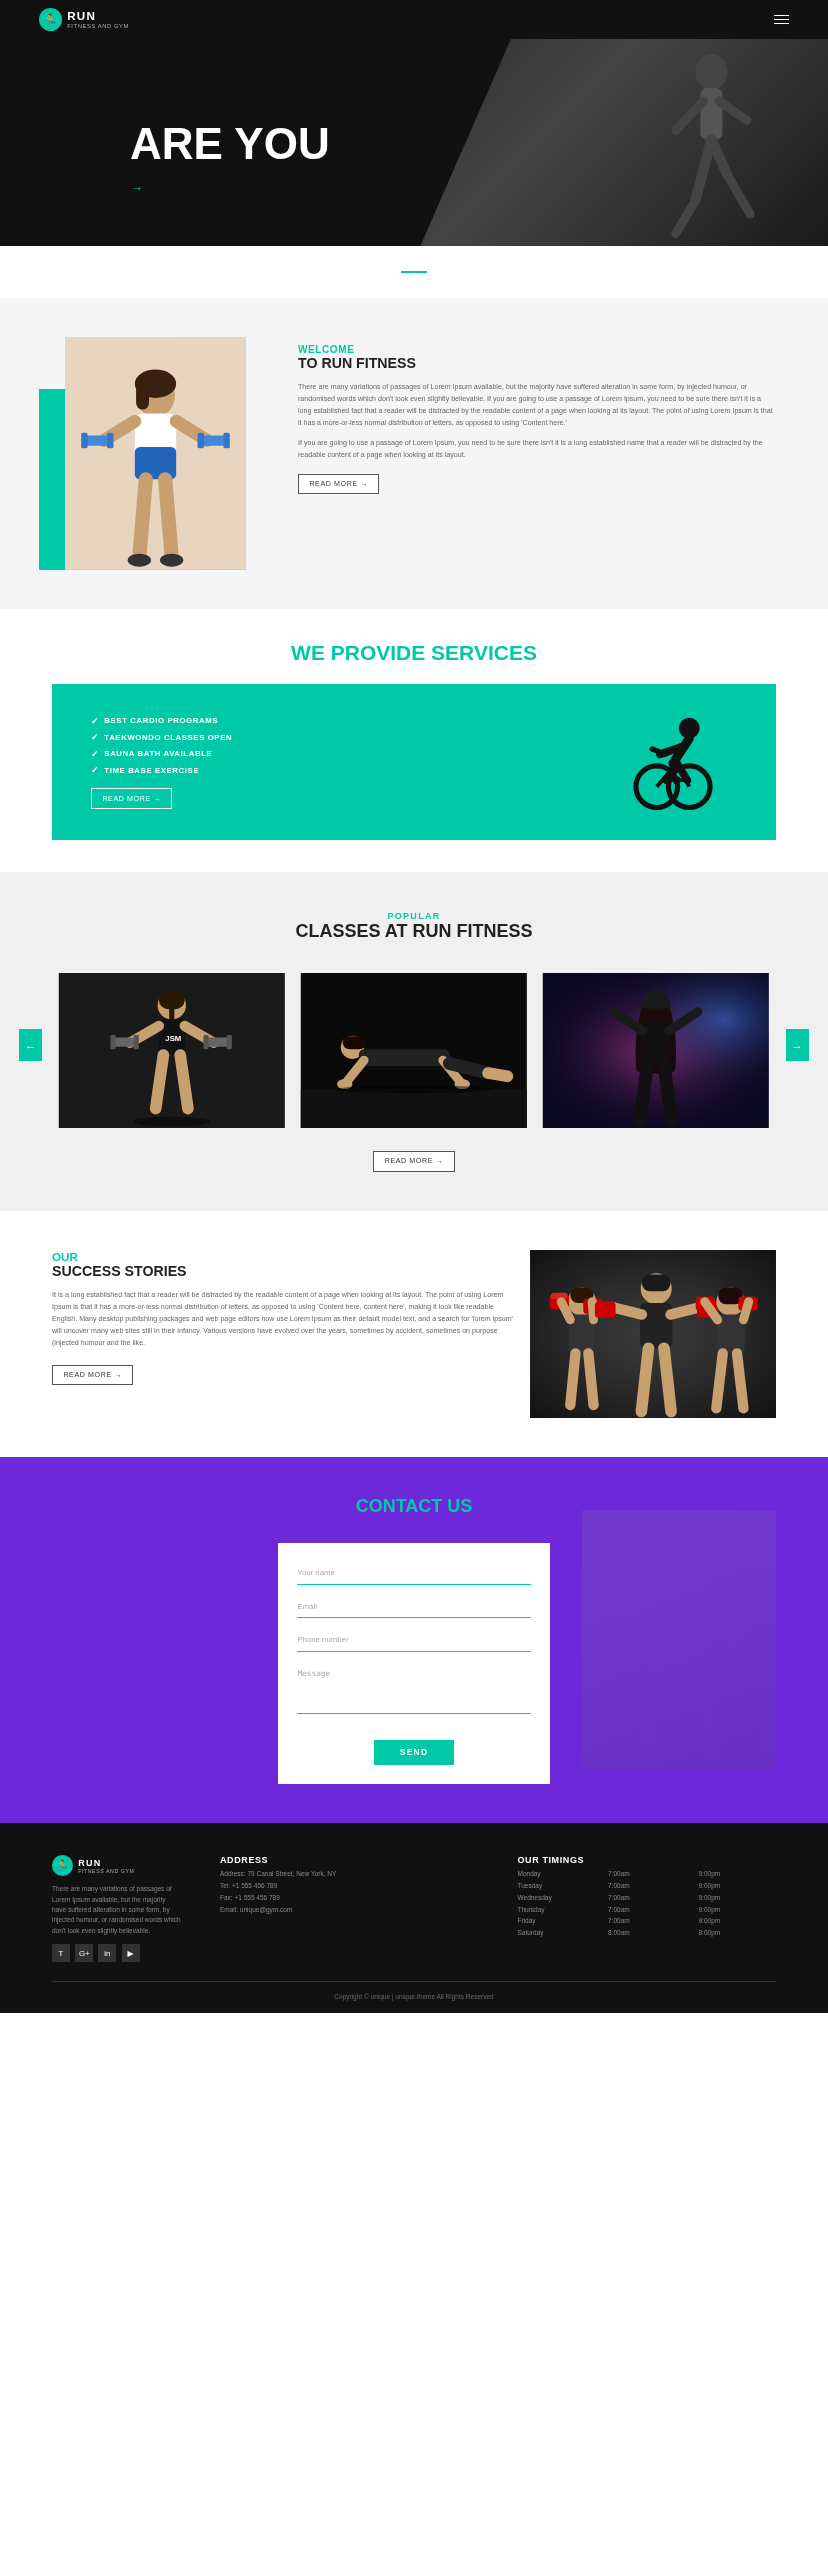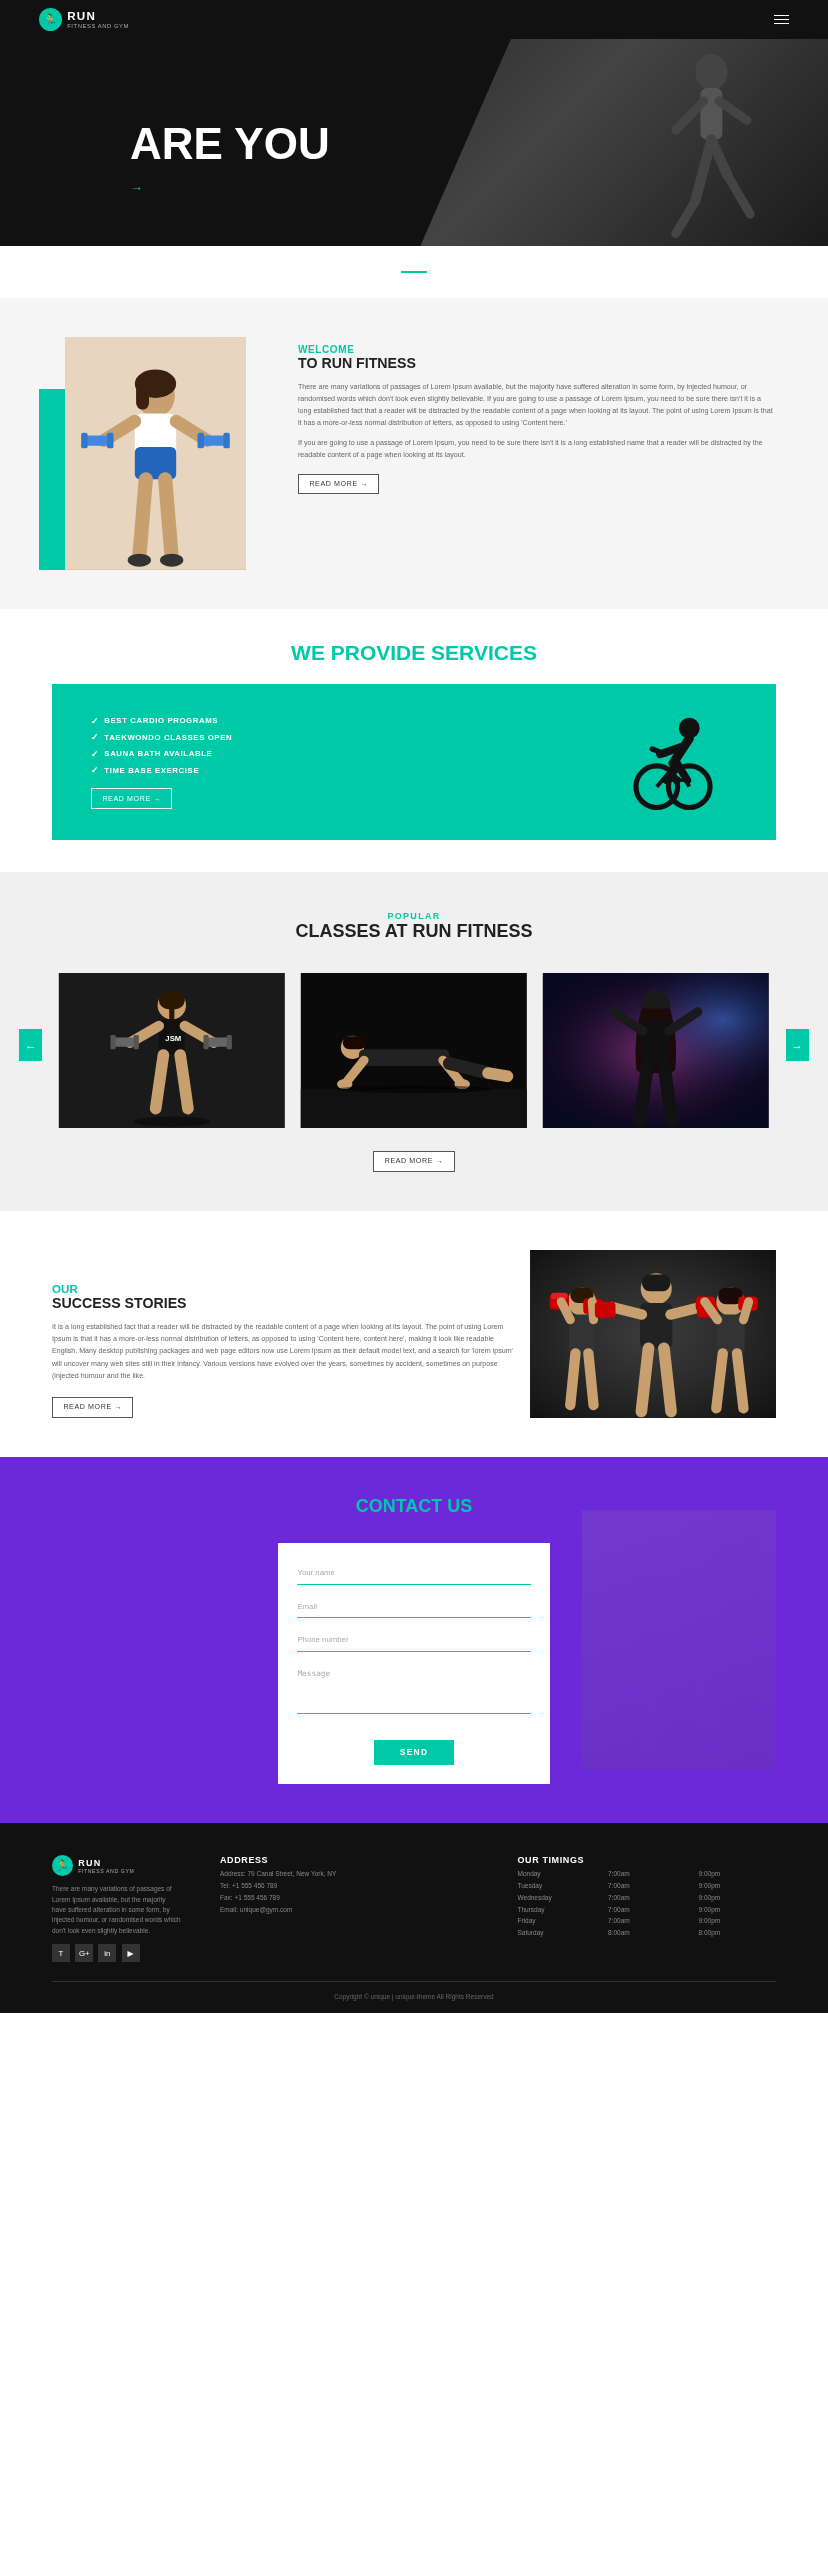--- a/index.html
+++ b/index.html
@@ -279,21 +279,21 @@
       text-align: center;
       margin-top: 13px;
     }
 
     
     .success-section {
       background: #fff;
       padding: 39px 52px;
       display: flex;
       gap: 16px;
-      align-items: flex-end;
+      align-items: flex-start;
     }
     .success-content {
       flex: 1;
     }
     .success-label {
       color: #00c9a7;
       font-size: 11.6px;
       font-weight: bold;
       text-transform: uppercase;
     }

